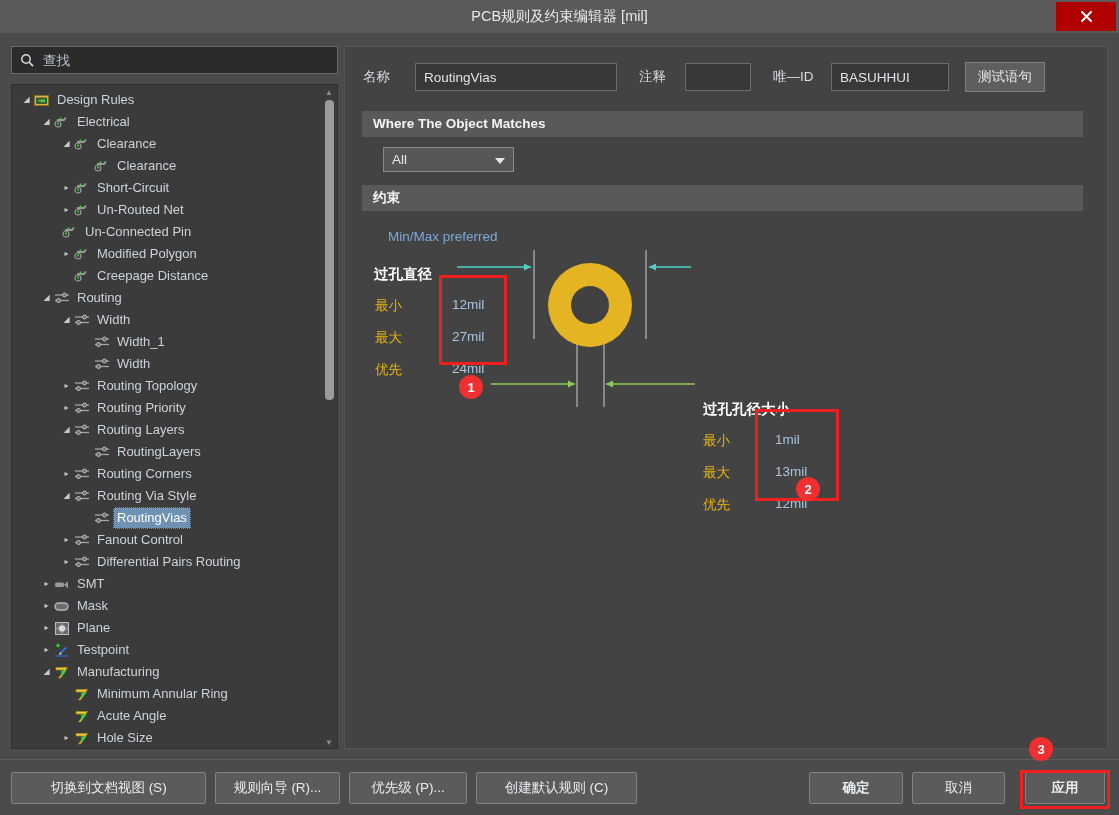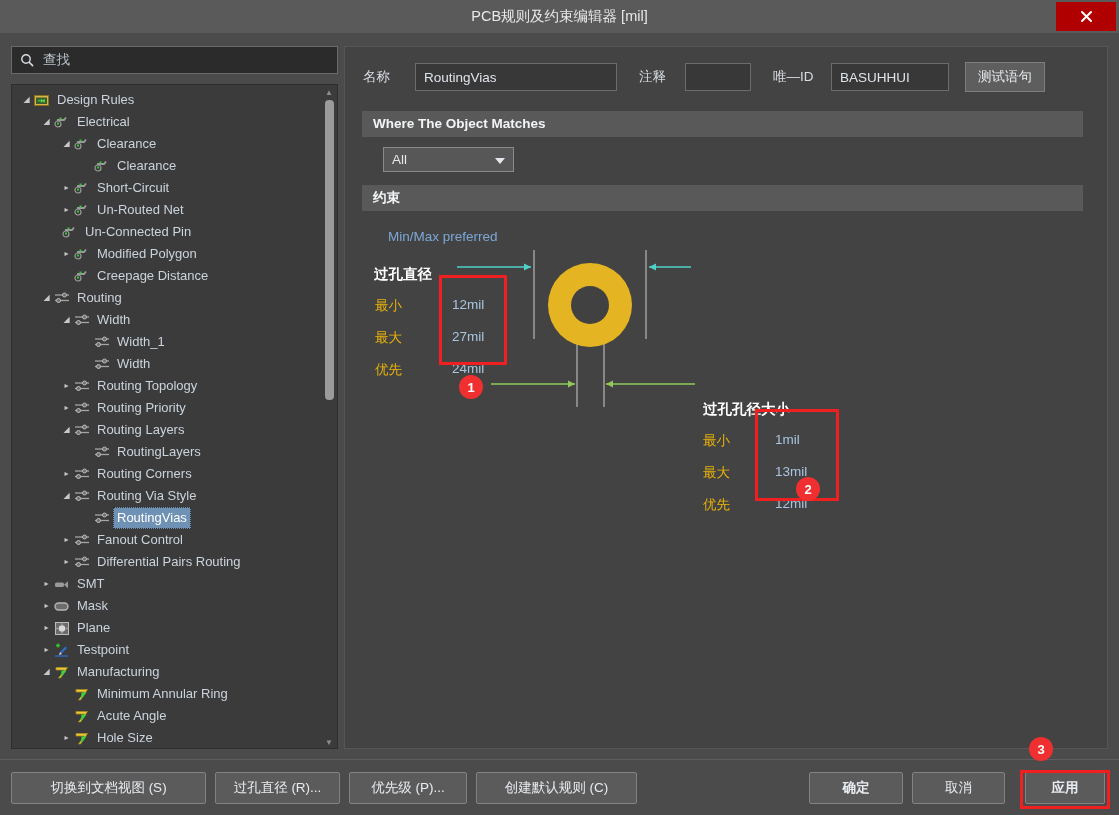--- a/index.html
+++ b/index.html
@@ -45,21 +45,21 @@
   }
   #search-box {
     position: absolute; left: 0; top: 0; width: 327px; height: 28px;
     background: #2b2b2b; border: 1px solid #6a6a6a;
     display: flex; align-items: center; padding: 0 8px;
   }
   #search-box .mag { flex: 0 0 auto; margin-right: 7px; display:block; }
   #search-box input {
     flex: 1 1 auto; background: transparent; border: none; outline: none;
     color: #22c55e; font-size: 13.5px;
-    font-family: Liberation Mono, monospace;
+    font-family: Liberation Sans, sans-serif;
   }
   #search-box input::placeholder { color: #b9c2cc; opacity: 1; }
 
   #tree-panel {
     position: absolute; left: 0; top: 38px; width: 327px; height: 665px;
     background: #3b3b3b; border: 1px solid #2e2e2e;
     overflow: hidden;
   }
   #tree {
     position: absolute; left: 0; top: 0; width: 310px; height: 665px;
@@ -654,21 +654,21 @@
       <div class="grp-lbl" style="left:358px;top:449px;">优先</div>
       <div class="grp-val" style="left:430px;top:449px;">12mil</div>
 
       <div id="hl1" class="hl-box"></div>
       <div id="hl2" class="hl-box"></div>
     </div>
   </div>
 
   <div id="footer">
     <button id="fb-0" class="fbtn">切换到文档视图 (S)</button>
-    <button id="fb-1" class="fbtn">过孔直径 (R)...</button>
+    <button id="fb-1" class="fbtn">规则向导 (R)...</button>
     <button id="fb-3" class="fbtn">创建默认规则 (C)</button>
     <button id="fb-2" class="fbtn">优先级 (P)...</button>
     <button id="fb-ok" class="fbtn">确定</button>
     <button id="fb-cancel" class="fbtn">取消</button>
     <button id="fb-apply" class="fbtn">应用</button>
   </div>
 
   <div id="hl3" class="hl-box"></div>
 
   <div id="b1" class="badge">1</div>

